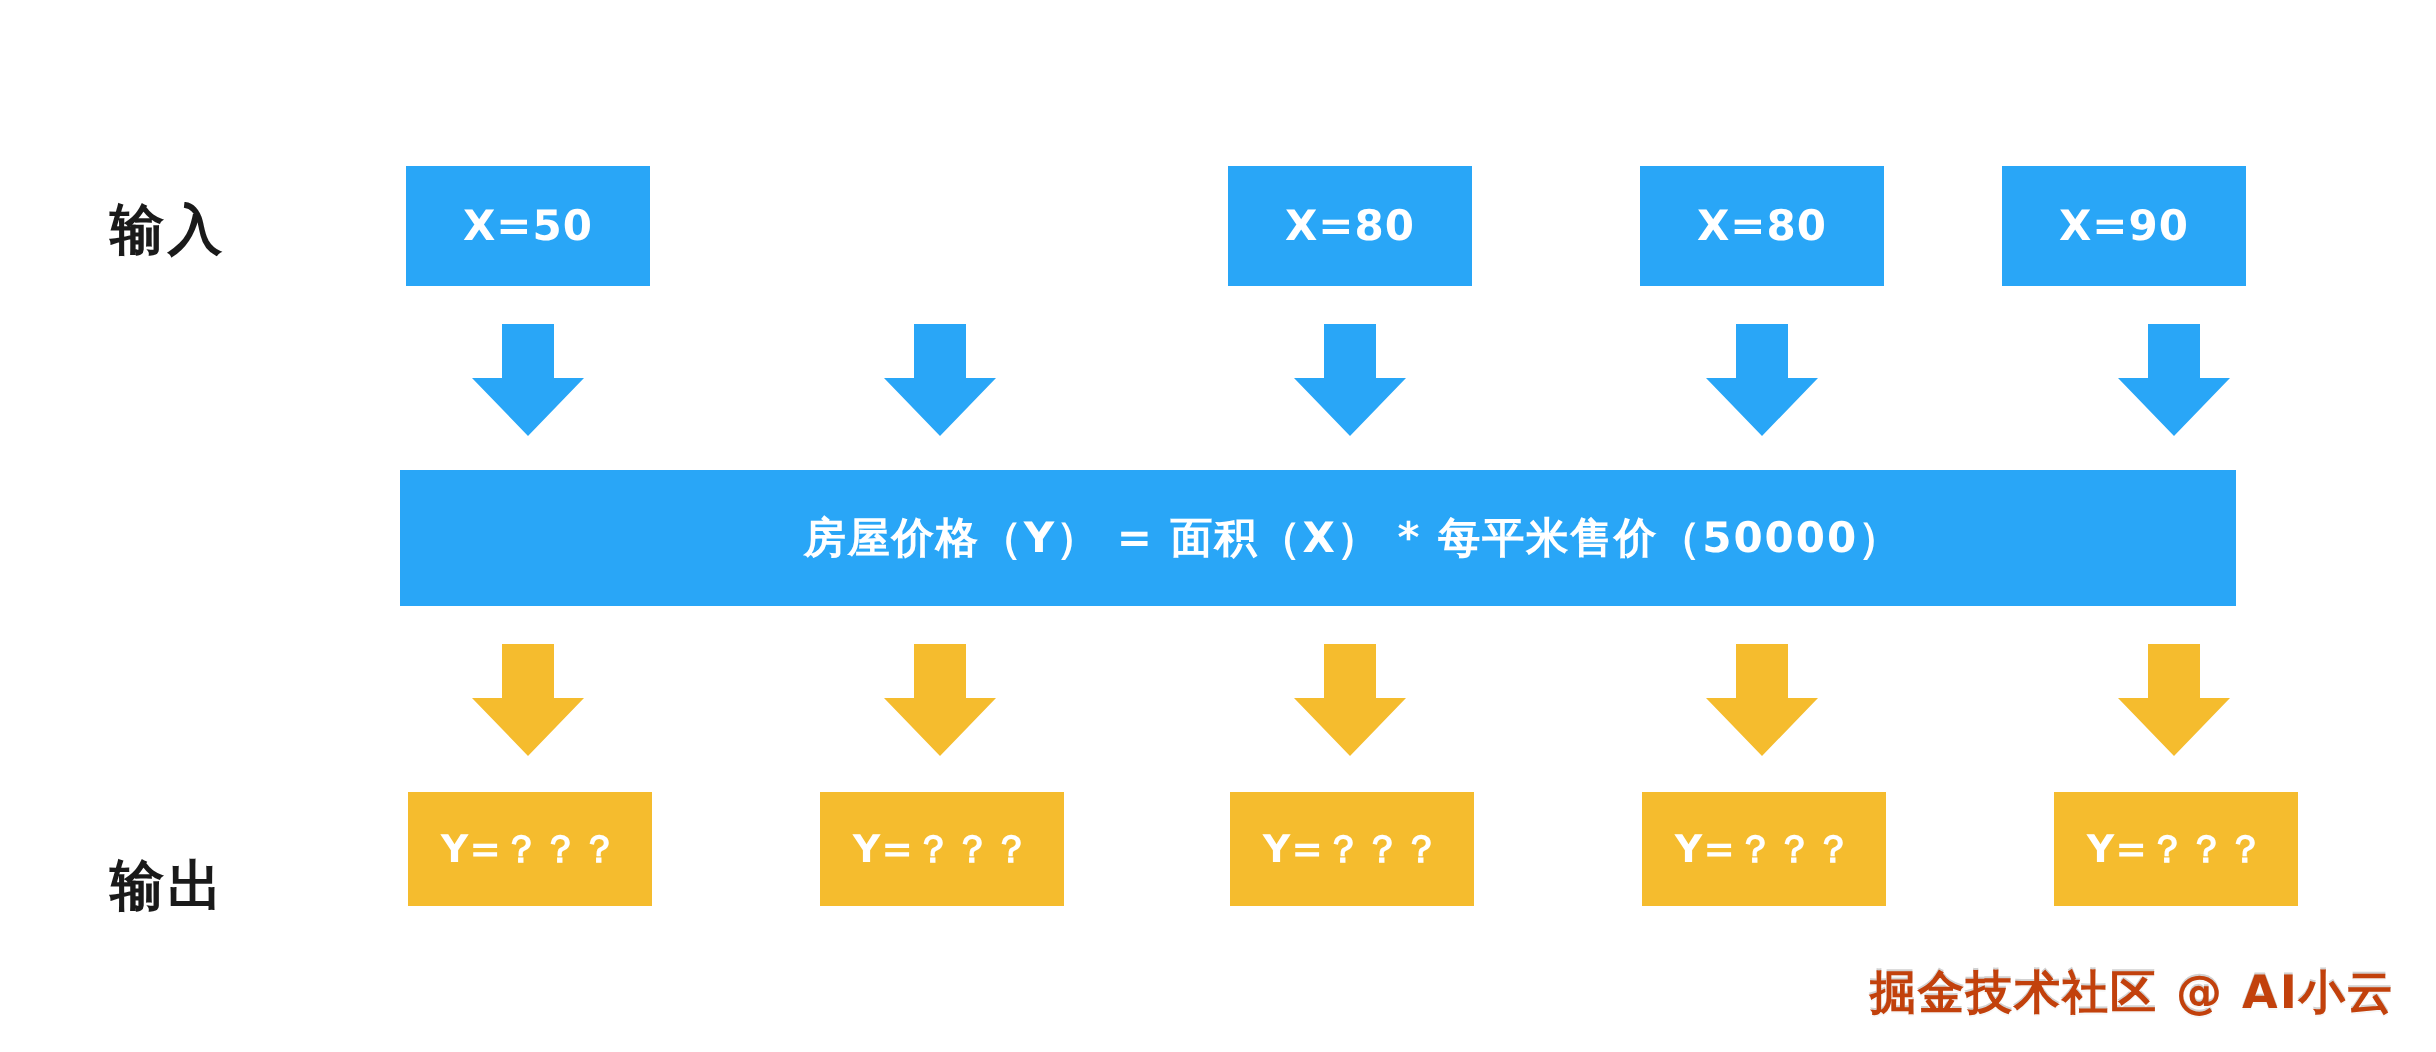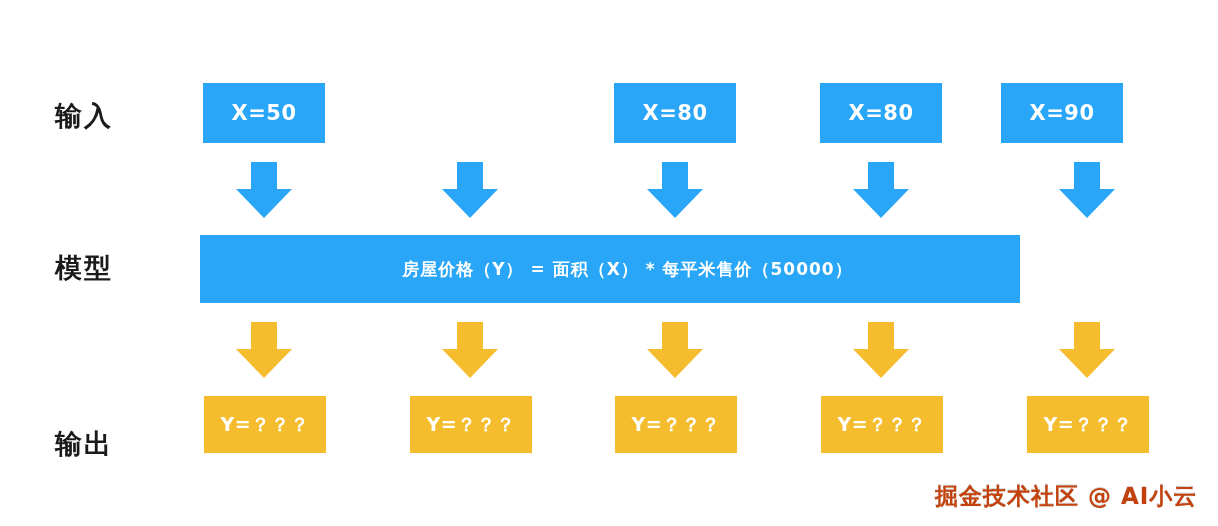--- a/index.html
+++ b/index.html
@@ -72,28 +72,28 @@
     font-weight: bold;
     letter-spacing: 0.5px;
     box-sizing: border-box;
   }
 
   
   .model-bar {
     position: absolute;
     left: 200px;
     top: 235px;
-    width: 820px;
+    width: 918px;
     height: 68px;
     background: #29A6F7;
     display: flex;
     align-items: center;
     justify-content: center;
     color: #ffffff;
-    font-size: 17px;
+    font-size: 21px;
     font-weight: bold;
     letter-spacing: 1px;
     box-sizing: border-box;
     white-space: nowrap;
     padding-left: 35px;
   }
 
   
   .arrow {
     position: absolute;
@@ -117,21 +117,20 @@
     text-shadow: 0 1px 0 #f7f7f7, 0 -1px 0 #d2d2d2;
     user-select: none;
   }
 </style>
 </head>
 <body>
 
 <div id="canvas">
 
   <div class="row-label input">输入</div>
-  <div class="row-label model">模型</div>
   <div class="row-label output">输出</div>
 
   <div class="input-box" style="left:203px">X=50</div>
   <div class="input-box" style="left:614px">X=80</div>
   <div class="input-box" style="left:820px">X=80</div>
   <div class="input-box" style="left:1001px">X=90</div>
 
   <div class="arrow down-blue" style="left:236px">
     <svg viewBox="0 0 56 56" xmlns="http://www.w3.org/2000/svg">
         <polygon points="15,0 41,0 41,27 56,27 28,56 0,27 15,27" fill="#29A6F7"></polygon>

